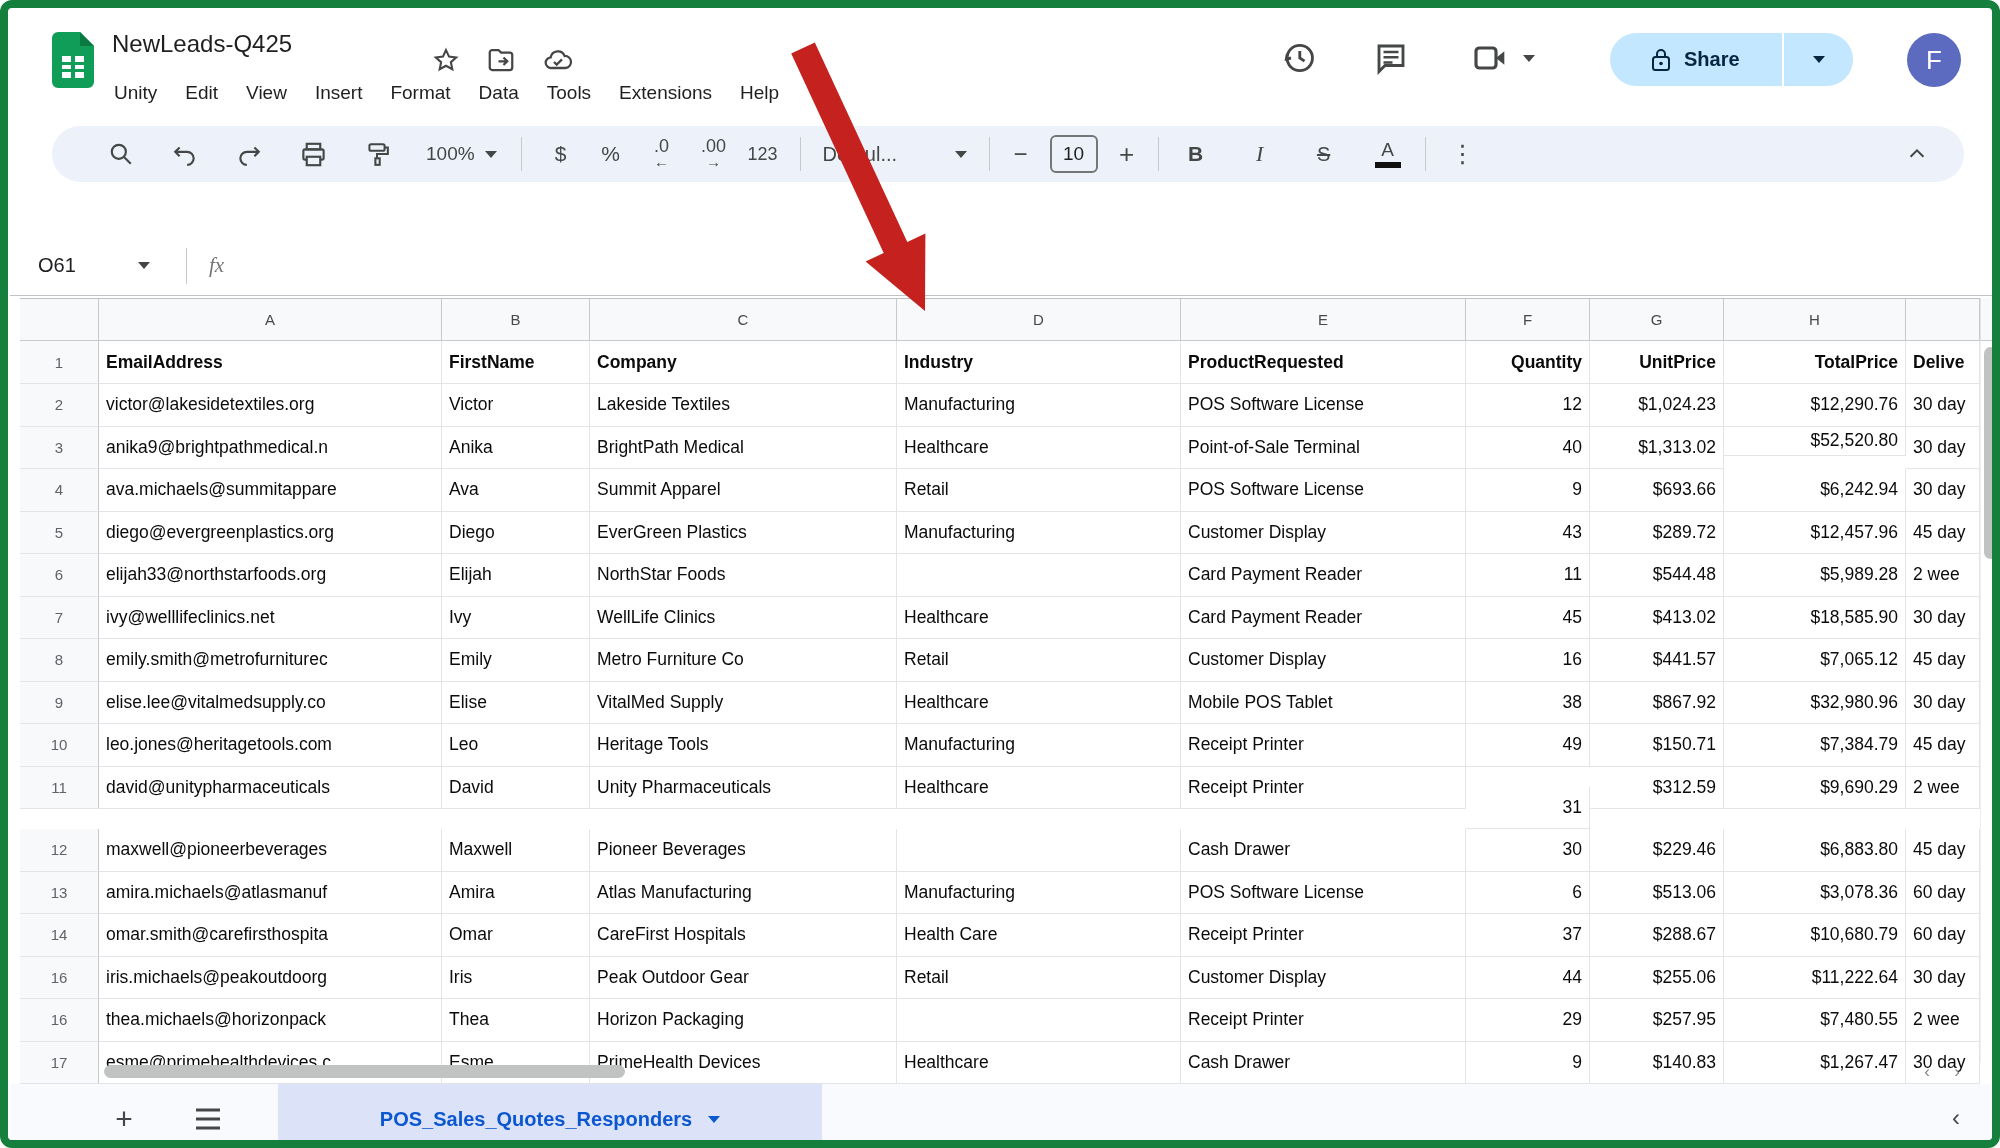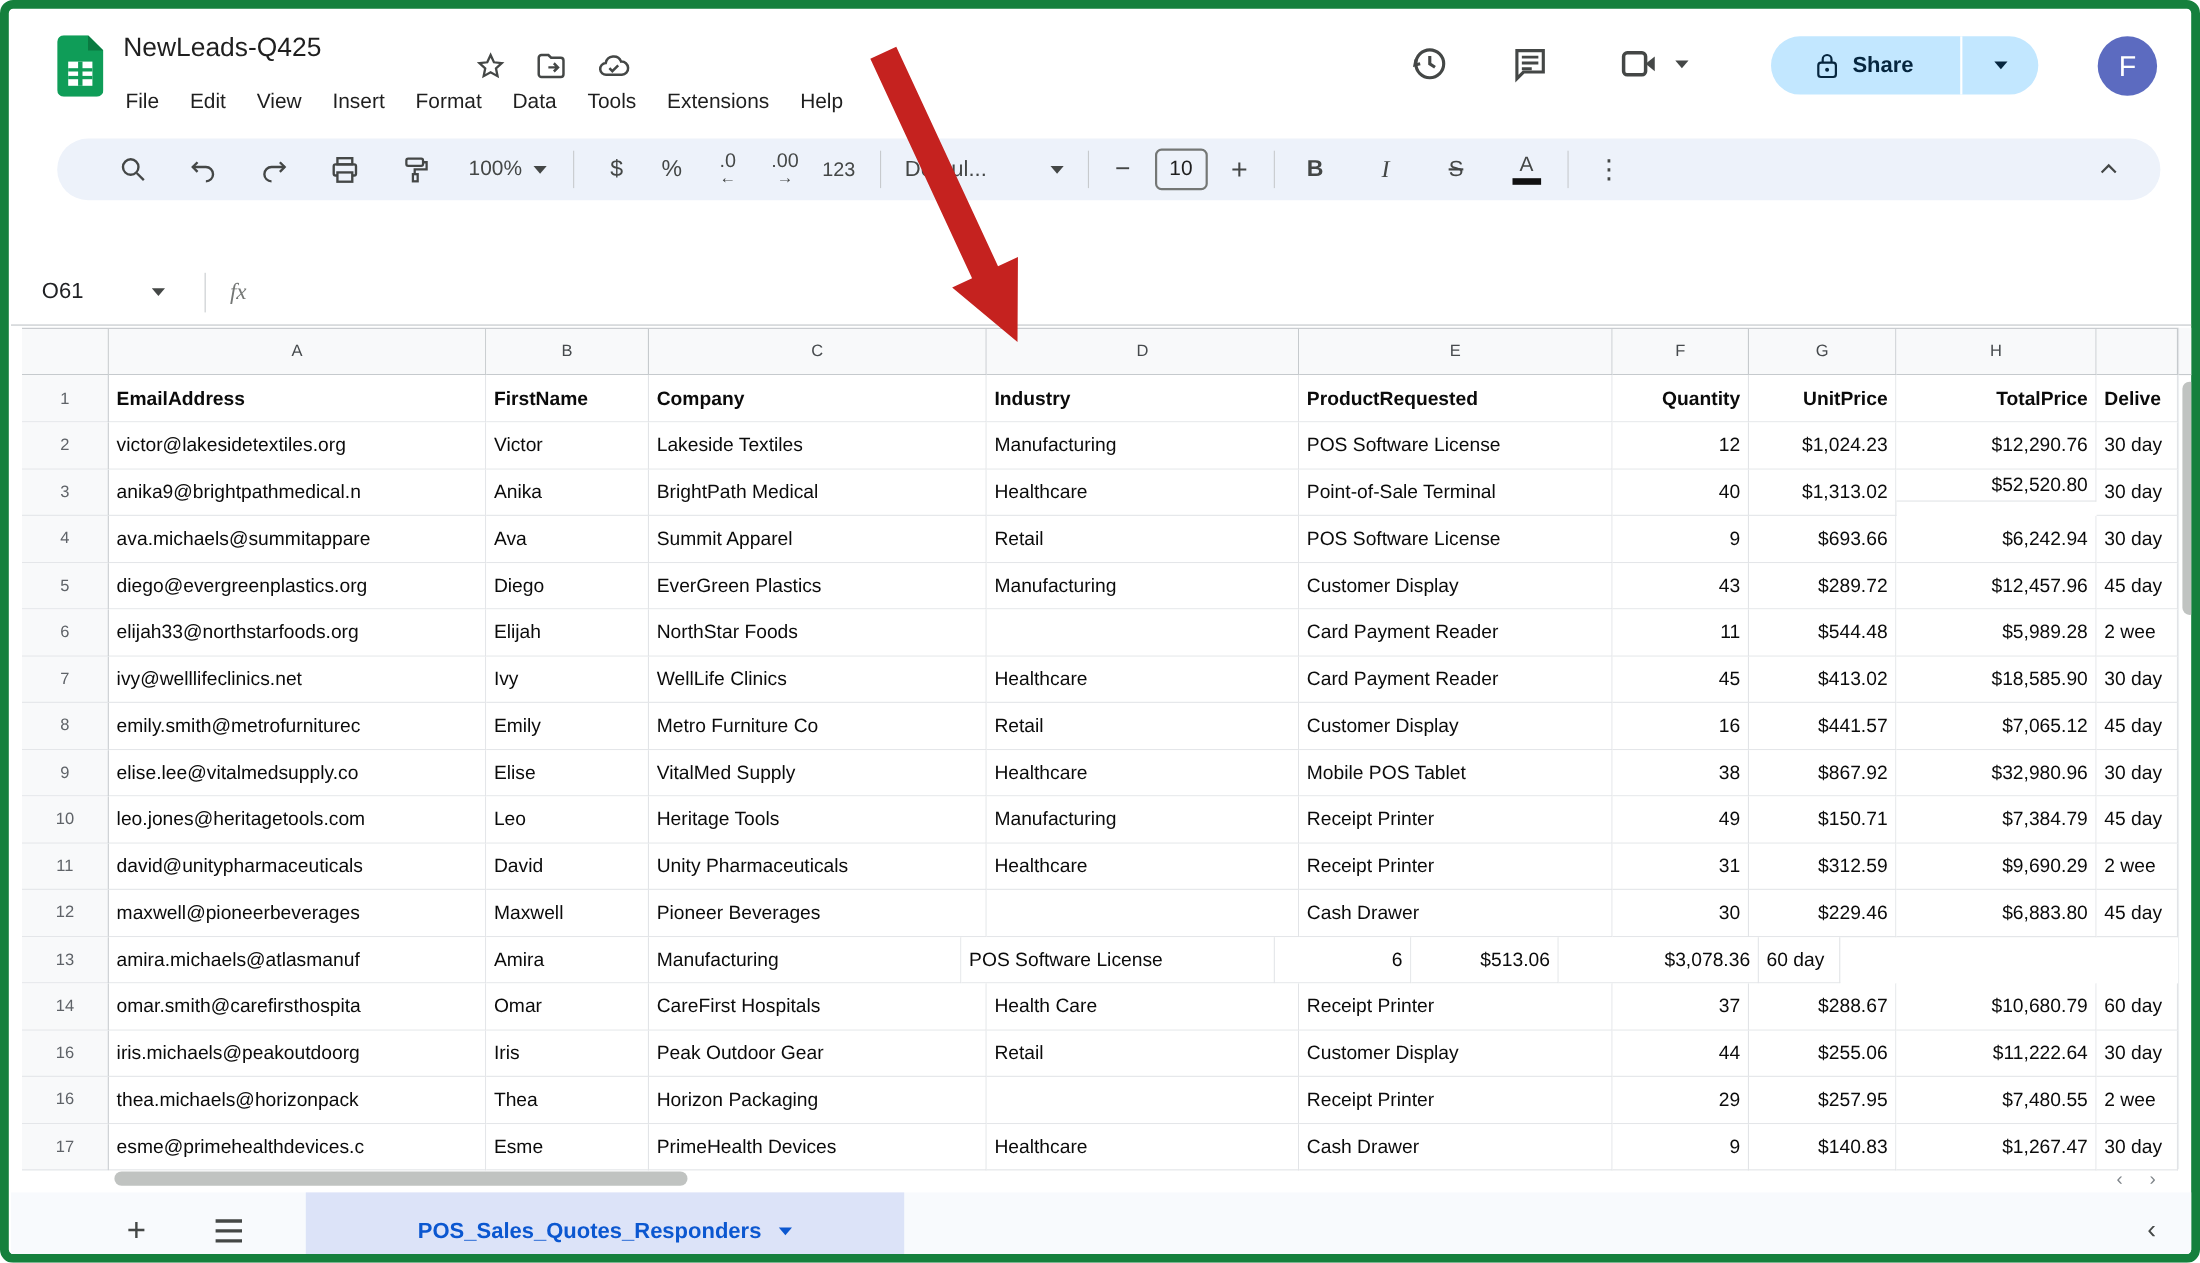--- a/index.html
+++ b/index.html
@@ -94,21 +94,21 @@
         <path d="M3 6a2 2 0 0 1 2-2h5l2 2h7a2 2 0 0 1 2 2v10a2 2 0 0 1-2 2H5a2 2 0 0 1-2-2z" fill="none" stroke="#444746" stroke-width="1.8"></path>
         <path d="M10 13h7M14 10l3 3-3 3" fill="none" stroke="#444746" stroke-width="1.8"></path>
       </svg>
     <svg width="32" height="32" viewBox="0 0 24 24">
         <path d="M7 18a4 4 0 0 1-.5-8A5.5 5.5 0 0 1 17 9a4.5 4.5 0 0 1 .5 9z" fill="none" stroke="#444746" stroke-width="1.7"></path>
         <path d="M9 13.5l2 2 4-4" fill="none" stroke="#444746" stroke-width="1.7"></path>
       </svg>
   </div>
 
   <div id="menu-row">
-      <div class="menu-item">File</div>
+      <div class="menu-item">Unity</div>
       <div class="menu-item">Edit</div>
       <div class="menu-item">View</div>
       <div class="menu-item">Insert</div>
       <div class="menu-item">Format</div>
       <div class="menu-item">Data</div>
       <div class="menu-item">Tools</div>
       <div class="menu-item">Extensions</div>
       <div class="menu-item">Help</div>
     </div>
 
@@ -371,41 +371,42 @@
         <div class="cell right" style="width: 182px; height: 42.5px;">$7,384.79</div>
         <div class="cell" style="width: 74px; height: 42.5px;">45 day</div>
       </div>
       <div class="g-row">
         <div class="rowhead" style="width: 79px; height: 42.5px;">11</div>
         <div class="cell" style="width: 343px; height: 42.5px;">david@unitypharmaceuticals</div>
         <div class="cell" style="width: 148px; height: 42.5px;">David</div>
         <div class="cell" style="width: 307px; height: 42.5px;">Unity Pharmaceuticals</div>
         <div class="cell" style="width: 284px; height: 42.5px;">Healthcare</div>
         <div class="cell" style="width: 285px; height: 42.5px;">Receipt Printer</div>
-        <div class="cell right" style="width: 124px; height: 42.5px;">31</div>
+        <div class="cell right" style="width: 124px; height: 42.5px; margin-top: 20px;">31</div>
         <div class="cell right" style="width: 134px; height: 42.5px;">$312.59</div>
         <div class="cell right" style="width: 182px; height: 42.5px;">$9,690.29</div>
         <div class="cell" style="width: 74px; height: 42.5px;">2 wee</div>
       </div>
       <div class="g-row">
         <div class="rowhead" style="width: 79px; height: 42.5px;">12</div>
         <div class="cell" style="width: 343px; height: 42.5px;">maxwell@pioneerbeverages</div>
         <div class="cell" style="width: 148px; height: 42.5px;">Maxwell</div>
         <div class="cell" style="width: 307px; height: 42.5px;">Pioneer Beverages</div>
         <div class="cell" style="width: 284px; height: 42.5px;"></div>
         <div class="cell" style="width: 285px; height: 42.5px;">Cash Drawer</div>
         <div class="cell right" style="width: 124px; height: 42.5px;">30</div>
         <div class="cell right" style="width: 134px; height: 42.5px;">$229.46</div>
         <div class="cell right" style="width: 182px; height: 42.5px;">$6,883.80</div>
         <div class="cell" style="width: 74px; height: 42.5px;">45 day</div>
       </div>
       <div class="g-row">
         <div class="rowhead" style="width: 79px; height: 42.5px;">13</div>
         <div class="cell" style="width: 343px; height: 42.5px;">amira.michaels@atlasmanuf</div>
         <div class="cell" style="width: 148px; height: 42.5px;">Amira</div>
+        <div class="cell" style="width: 307px; height: 42.5px;">Atlas Manufacturing</div>
         <div class="cell" style="width: 284px; height: 42.5px;">Manufacturing</div>
         <div class="cell" style="width: 285px; height: 42.5px;">POS Software License</div>
         <div class="cell right" style="width: 124px; height: 42.5px;">6</div>
         <div class="cell right" style="width: 134px; height: 42.5px;">$513.06</div>
         <div class="cell right" style="width: 182px; height: 42.5px;">$3,078.36</div>
         <div class="cell" style="width: 74px; height: 42.5px;">60 day</div>
       </div>
       <div class="g-row">
         <div class="rowhead" style="width: 79px; height: 42.5px;">14</div>
         <div class="cell" style="width: 343px; height: 42.5px;">omar.smith@carefirsthospita</div>

